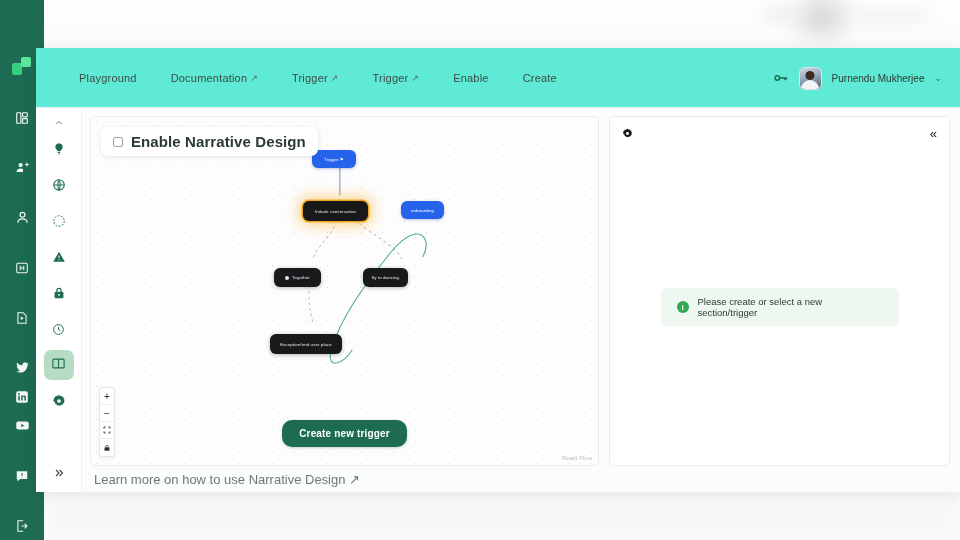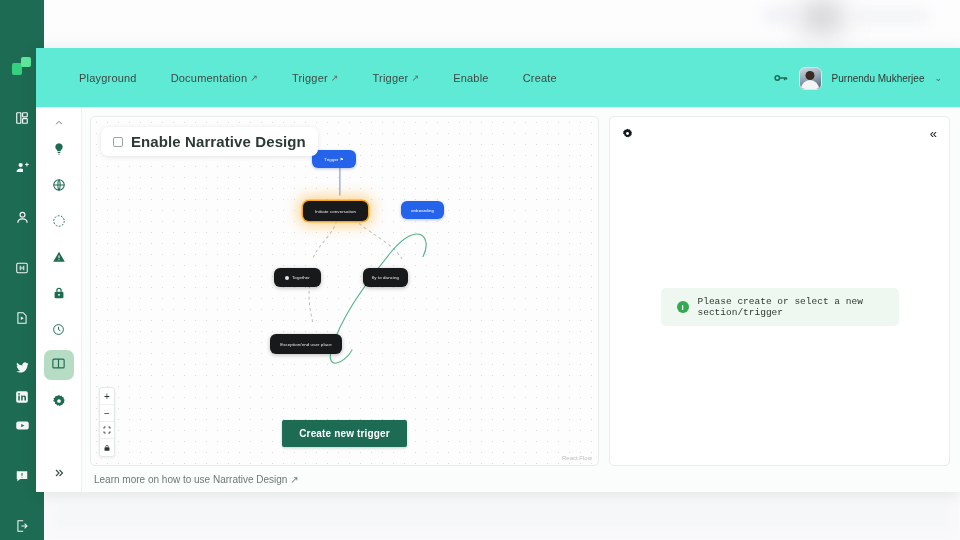--- a/index.html
+++ b/index.html
@@ -167,21 +167,21 @@
     font-size: 6px; color: #b9c2be; z-index: 4;
   }
 
   .cta-row {
     position: absolute; left: 0; right: 0; bottom: 18px; z-index: 5;
     display: flex; justify-content: center; gap: 18px;
   }
   .cta {
     background: #1d6b52; color: #fff; border: none; cursor: pointer;
     font-size: 10px; font-weight: 700; letter-spacing: .15px;
-    padding: 8px 17px; border-radius: 2px;
+    padding: 8px 17px; border-radius: 10px;
     font-family: "Liberation Sans", sans-serif;
     box-shadow: 0 1px 3px rgba(20,80,55,.25);
   }
 
   
   .rpanel {
     width: 341px; background: #ffffff;
     border: 1px solid #e8ecea; border-radius: 5px;
     position: relative; display: flex; flex-direction: column;
   }
@@ -195,25 +195,25 @@
   .alert {
     background: #eef8f0; border-radius: 5px;
     padding: 8px 16px; display: flex; align-items: center; gap: 9px;
     width: 238px;
   }
   .alert .ibadge {
     width: 12px; height: 12px; border-radius: 50%; background: #34a853;
     color: #fff; font-size: 8px; font-weight: 700;
     display: flex; align-items: center; justify-content: center; flex: 0 0 auto;
   }
-  .alert span.msg { font-size: 9.5px; color: #2f3a36; font-family: Liberation Mono, monospace; }
+  .alert span.msg { font-size: 9.5px; color: #2f3a36; }
 
   
   .footerbar { height: 26px; display: flex; align-items: center; padding-left: 4px; }
-  .flink { font-size: 10px; color: #6d7a75; cursor: pointer; }
+  .flink { font-size: 13px; color: #6d7a75; cursor: pointer; }
 </style>
 </head>
 <body>
 
 <div class="backdrop">
   <div class="blur-blob" style="left:800px;top:2px;width:44px;height:30px;background:#9a9a9e;"></div>
   <div class="blur-bar" style="left:762px;top:6px;width:38px;height:18px;background:#e9ebee;border-radius:9px;"></div>
   <div class="blur-bar" style="left:852px;top:8px;width:78px;height:16px;background:#ebedf0;border-radius:8px;"></div>
   <div class="blur-bar" style="left:44px;top:492px;width:916px;height:48px;background:#f4f5f7;"></div>
 </div>

